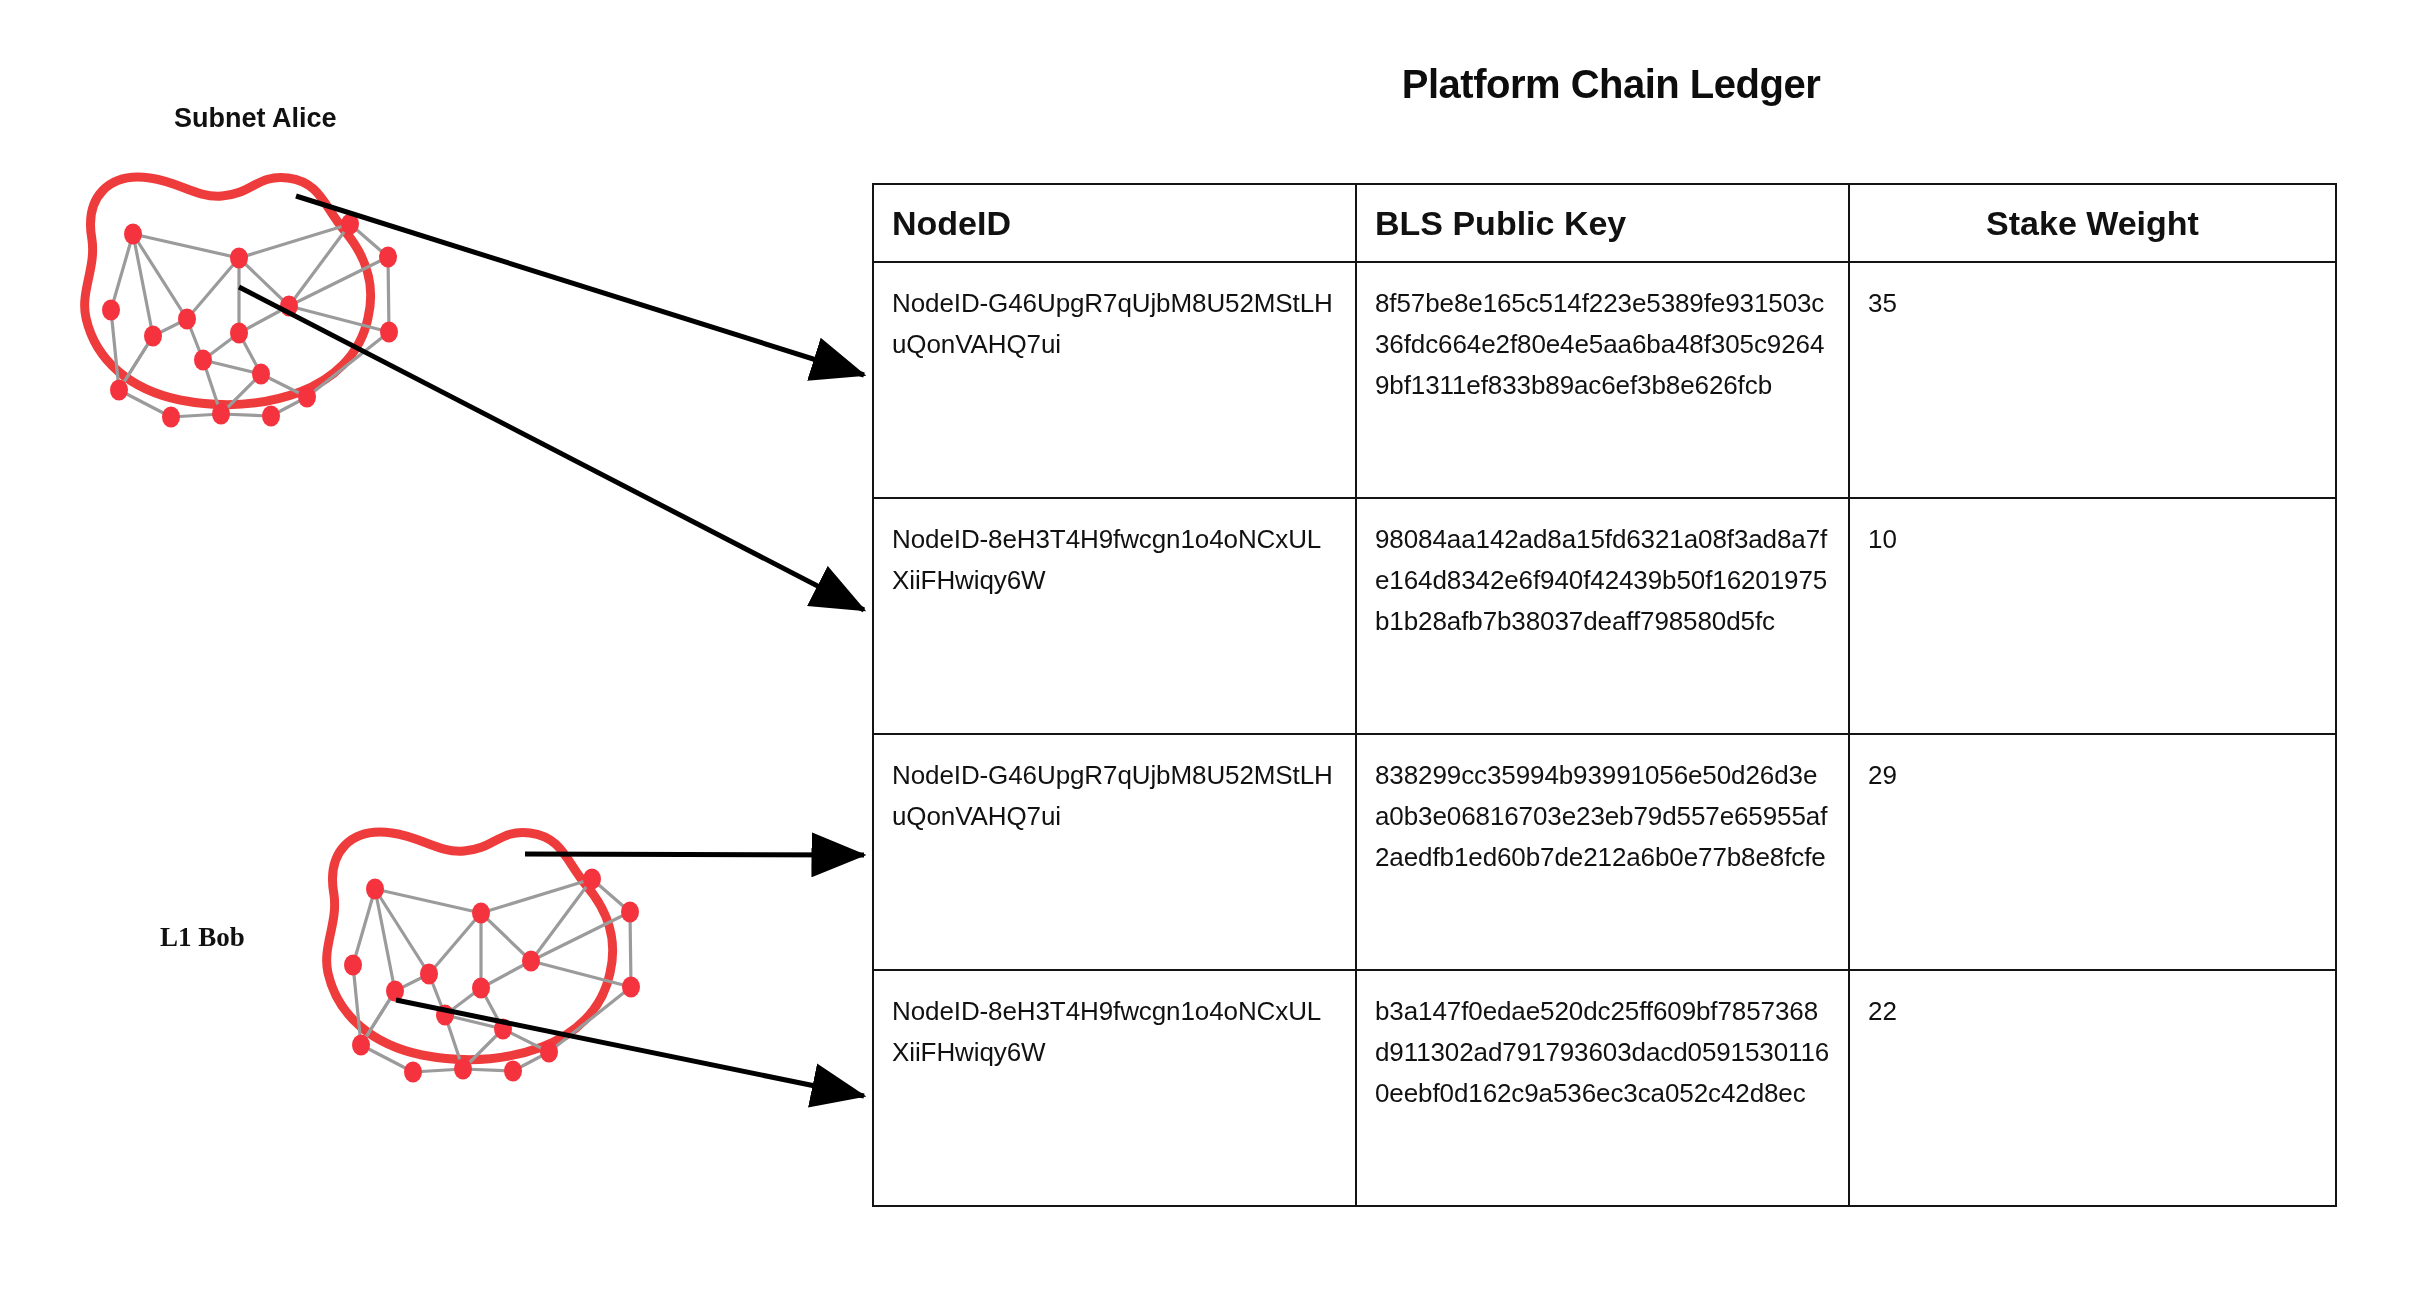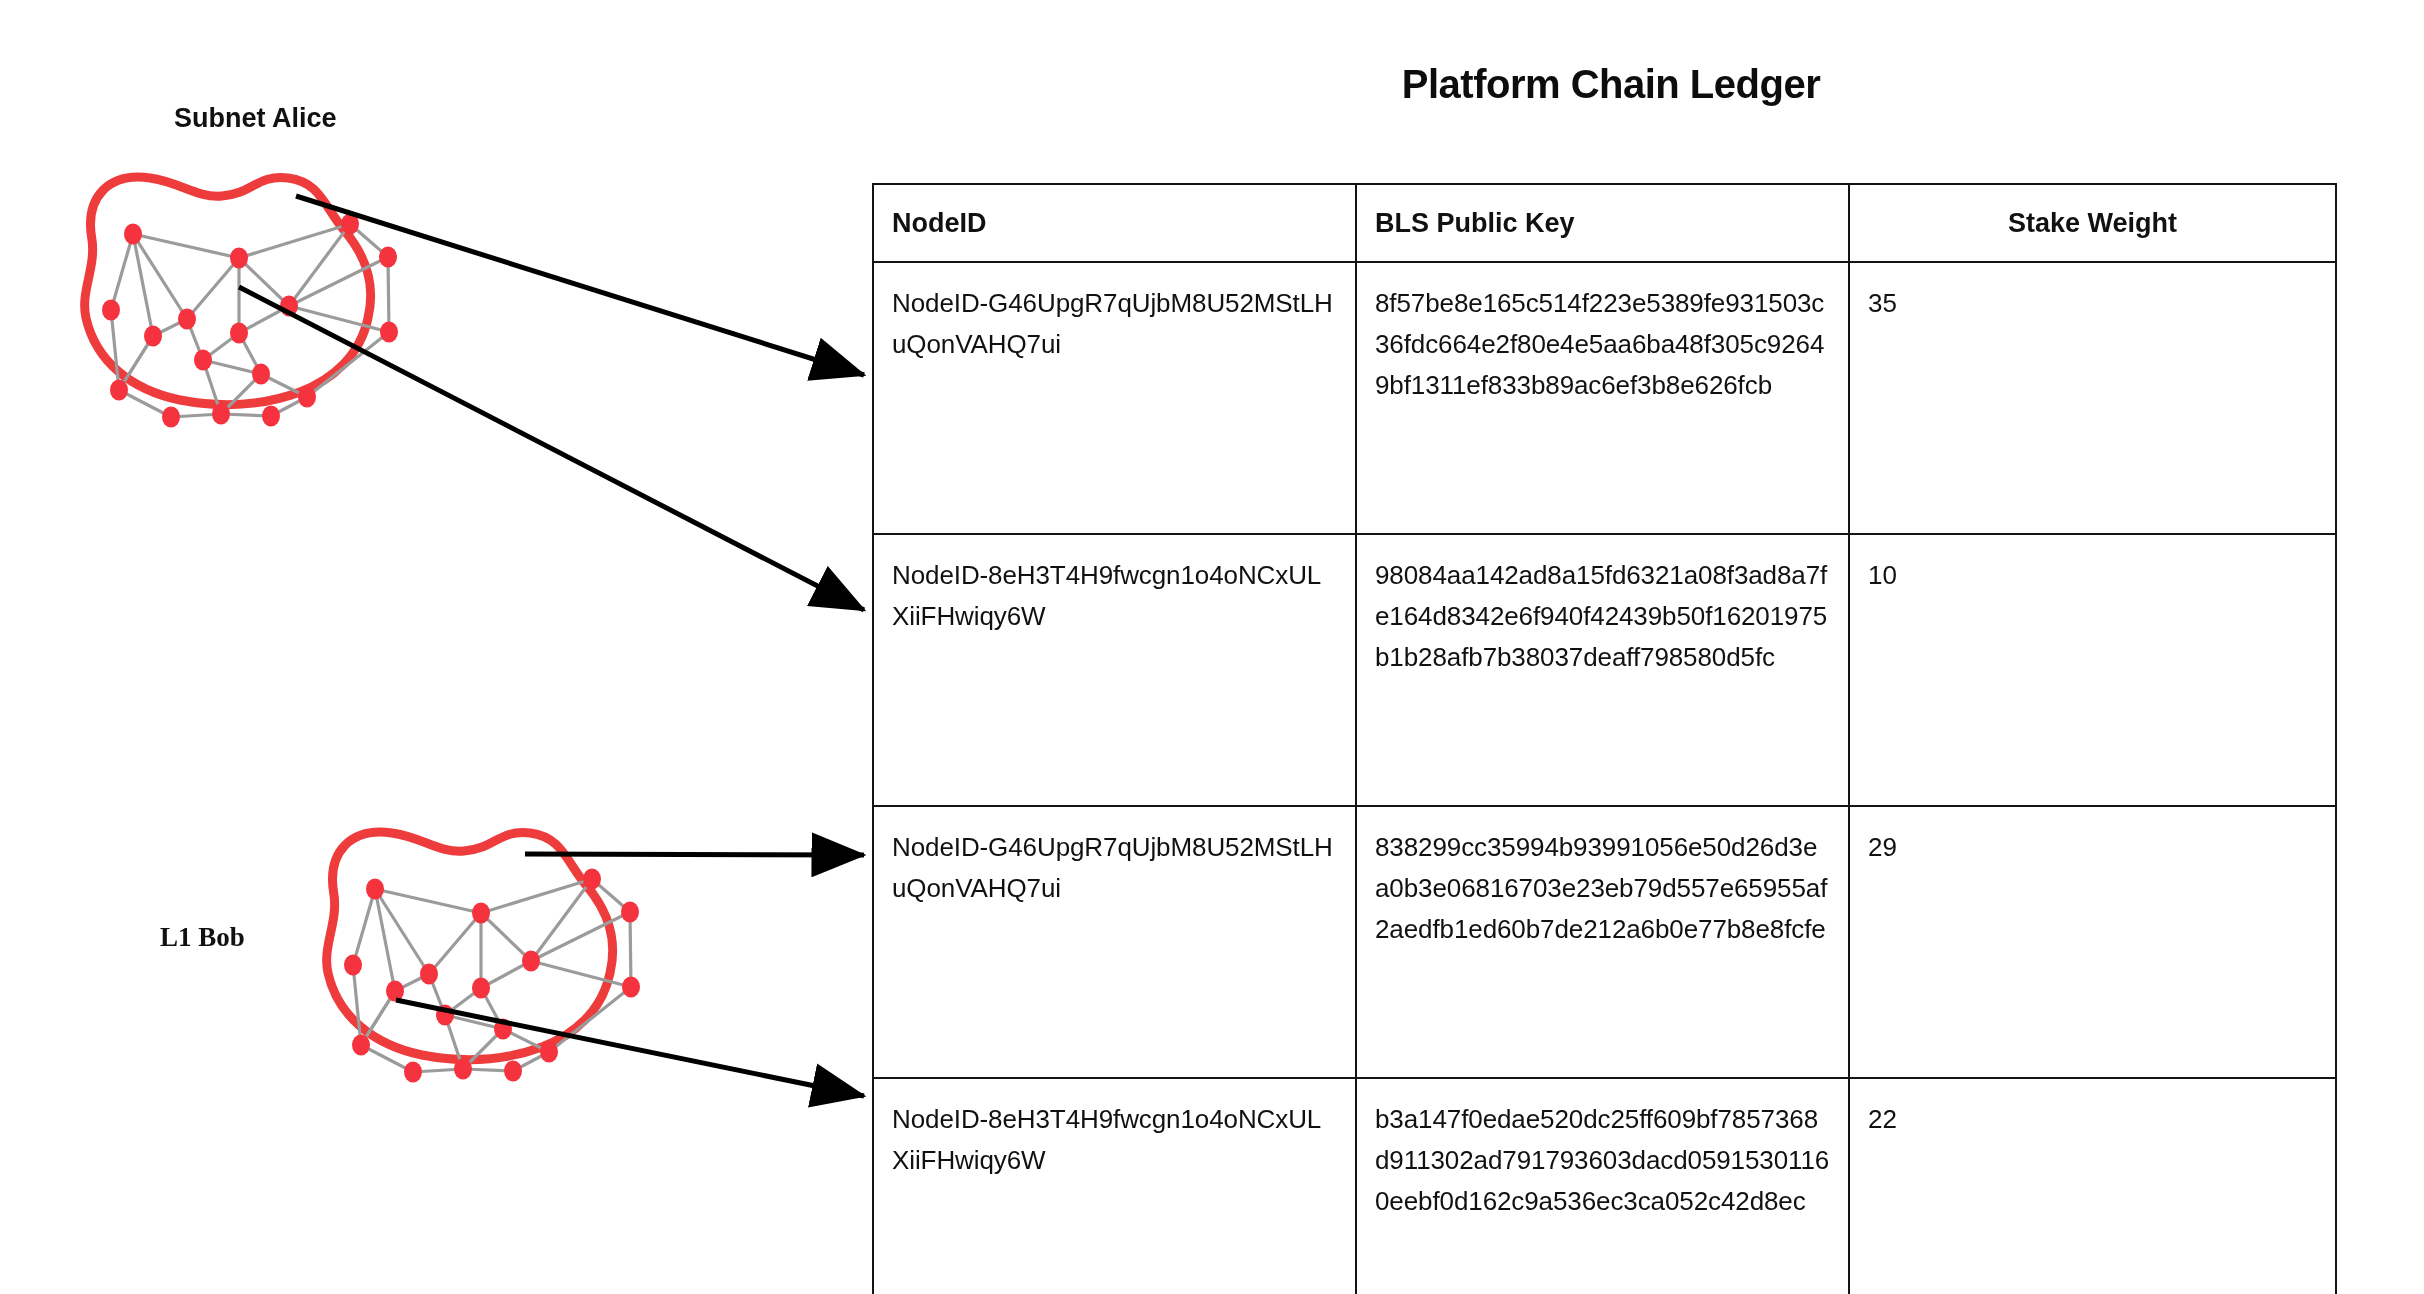--- a/index.html
+++ b/index.html
@@ -70,29 +70,29 @@
   #ledger-table col.c-stake{width:487px;}
 
   #ledger-table th,
   #ledger-table td{
     border:2.5px solid #141414;
     vertical-align:top;
     padding:20px 18px 18px 18px;
   }
   #ledger-table thead th{
     height:48px;
-    font-size:27px;
+    font-size:34px;
     font-weight:bold;
     text-align:left;
     vertical-align:middle;
     padding-top:14px;padding-bottom:14px;
   }
   #ledger-table thead th.th-stake{text-align:center;}
 
-  #ledger-table tbody tr{height:272px;}
+  #ledger-table tbody tr{height:236px;}
   #ledger-table tbody td{
     font-size:26px;
     line-height:1.58;
     letter-spacing:-0.1px;
     word-break:break-all;
     overflow-wrap:anywhere;
     color:#111111;
   }
   #ledger-table tbody td.td-stake{
     word-break:normal;

